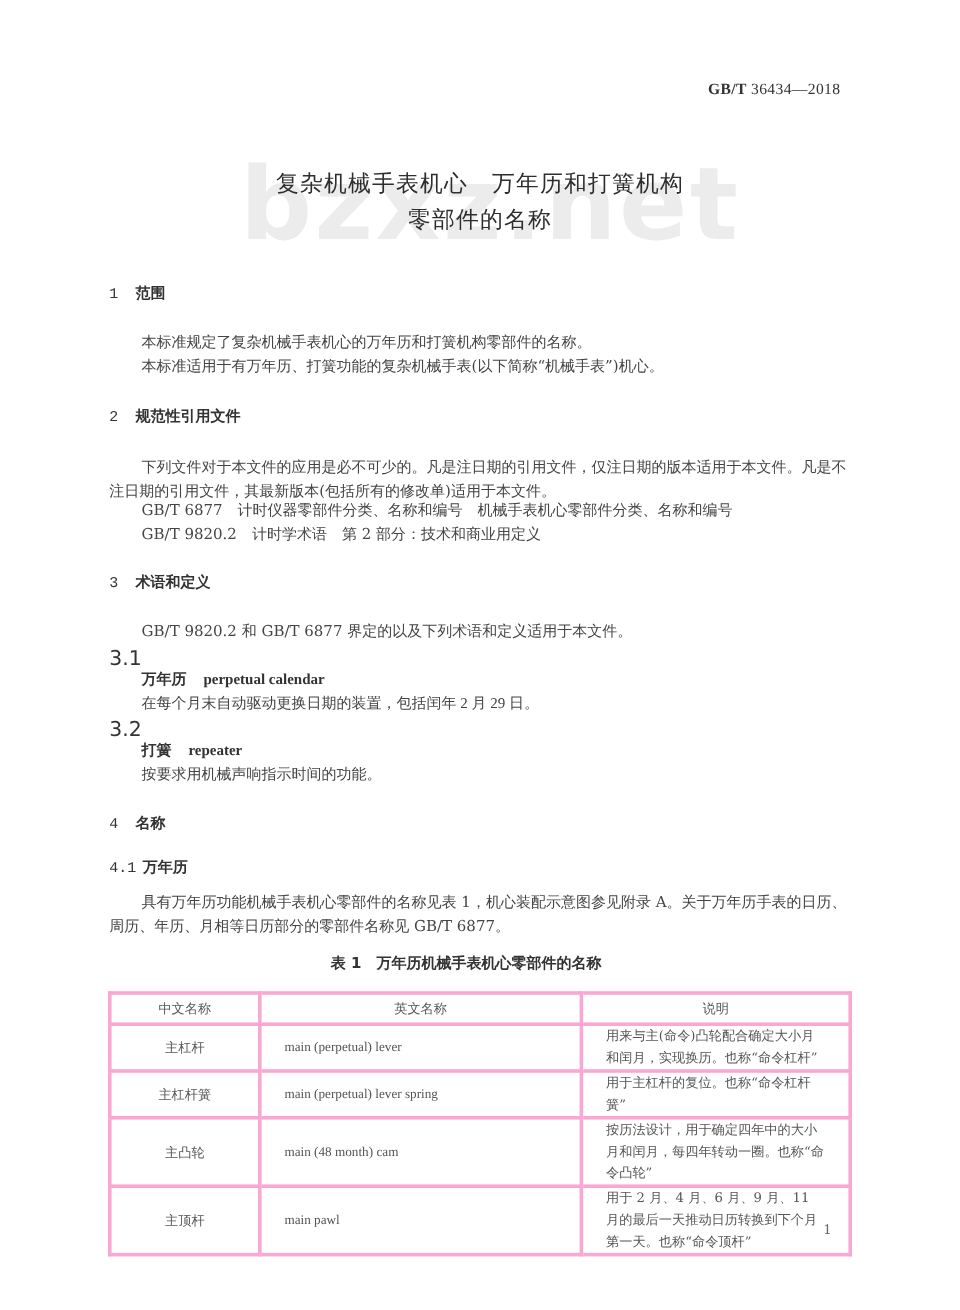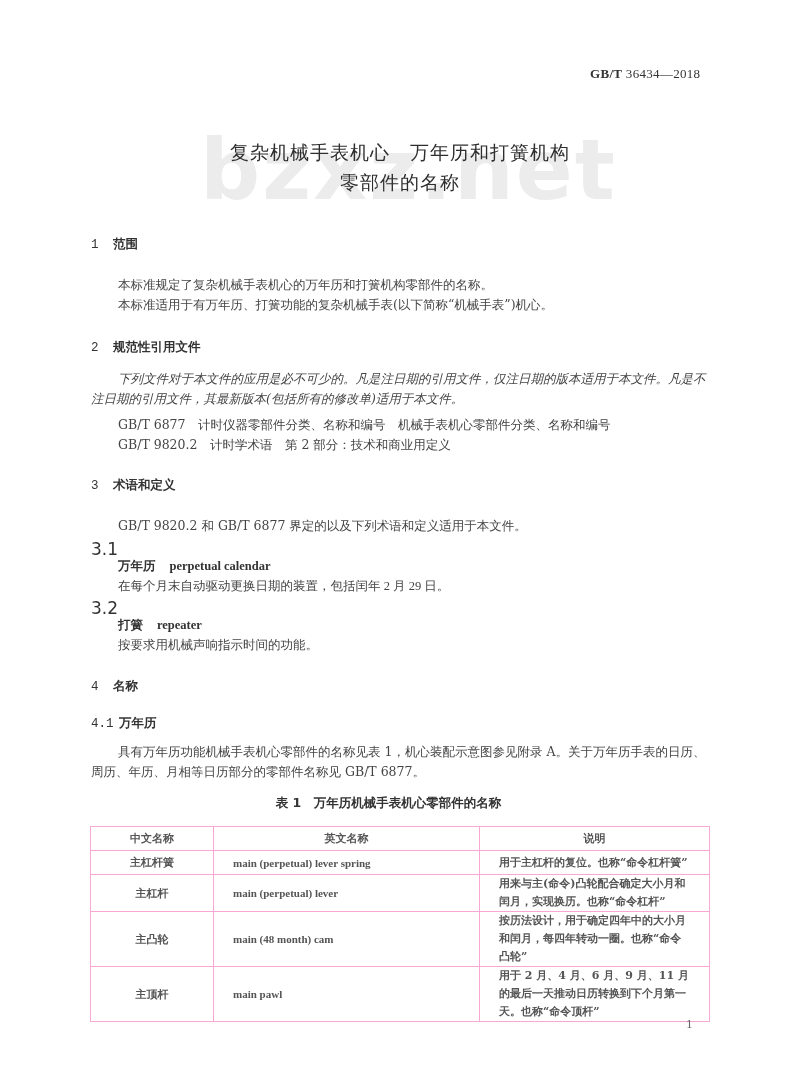--- a/index.html
+++ b/index.html
@@ -15,21 +15,21 @@
   .h1 { left:91px; font-family:Liberation Mono, monospace; font-size:12.5px; font-weight:bold; color:#333; }
   .h1 .num { display:inline-block; width:22px; font-weight:normal; }
   .p { left:118px; font-size:12.5px; color:#444; white-space:nowrap; }
   .p-wide { left:91px; width:620px; font-size:12.5px; color:#444; line-height:20px; text-indent:27px; }
   .clause { left:91px; font-family:"DejaVu Sans", sans-serif; font-size:17px; color:#333; }
   .term { left:118px; font-size:12.5px; color:#333; font-weight:bold; }
   .term .en { font-family:"Liberation Serif", serif; margin-left:14px; }
   .caption { left:0; width:777px; text-align:center; font-family:"DejaVu Sans", sans-serif; font-size:12.5px; font-weight:bold; color:#333; }
   table.parts { position:absolute; left:90px; top:826px; width:620px; border-collapse:collapse;
                 font-size:11px; color:#555; }
-  table.parts td, table.parts th { border:1px solid #f9a8d4; padding:0 19px; font-weight:bold; }
+  table.parts td, table.parts th { border:3px solid #f9a8d4; padding:0 19px; font-weight:normal; }
   table.parts th { height:23px; text-align:center; }
   table.parts td.cn { text-align:center; width:84px; }
   table.parts td.en { width:227px; font-family:"Liberation Serif", serif; font-size:11px; }
   table.parts td.desc { line-height:18px; }
   .page-num { left:686px; top:1018px; font-size:11px; color:#666; }
 </style>
 </head>
 <body>
 
 <div class="abs std-no">
@@ -44,21 +44,21 @@
 
 <div class="abs h1" style="top:236px;">
   <span class="num">1</span><span>范围</span>
 </div>
 <div class="abs p" style="top:277px;">本标准规定了复杂机械手表机心的万年历和打簧机构零部件的名称。</div>
 <div class="abs p" style="top:297px;">本标准适用于有万年历、打簧功能的复杂机械手表(以下简称“机械手表”)机心。</div>
 
 <div class="abs h1" style="top:339px;">
   <span class="num">2</span><span>规范性引用文件</span>
 </div>
-<div class="abs p-wide" style="top:369px;font-style:italic;">下列文件对于本文件的应用是必不可少的。凡是注日期的引用文件，仅注日期的版本适用于本文件。凡是不注日期的引用文件，其最新版本(包括所有的修改单)适用于本文件。</div>
+<div class="abs p-wide" style="top:379px;">下列文件对于本文件的应用是必不可少的。凡是注日期的引用文件，仅注日期的版本适用于本文件。凡是不注日期的引用文件，其最新版本(包括所有的修改单)适用于本文件。</div>
 <div class="abs p" style="top:417px;">GB/T 6877　计时仪器零部件分类、名称和编号　机械手表机心零部件分类、名称和编号</div>
 <div class="abs p" style="top:437px;">GB/T 9820.2　计时学术语　第 2 部分：技术和商业用定义</div>
 
 <div class="abs h1" style="top:477px;">
   <span class="num">3</span><span>术语和定义</span>
 </div>
 <div class="abs p" style="top:518px;">GB/T 9820.2 和 GB/T 6877 界定的以及下列术语和定义适用于本文件。</div>
 
 <div class="abs clause" style="top:539px;">3.1</div>
 <div class="abs term" style="top:558px;">
@@ -82,29 +82,29 @@
 
 <div class="abs caption" style="top:795px;">表 1　万年历机械手表机心零部件的名称</div>
 
 <table class="parts">
   <tbody>
       <tr>
     <th>中文名称</th>
     <th>英文名称</th>
     <th>说明</th>
   </tr>
+  <tr style="height:36px;">
+    <td class="cn">主杠杆</td>
+    <td class="en">main (perpetual) lever</td>
+    <td class="desc">用来与主(命令)凸轮配合确定大小月和闰月，实现换历。也称“命令杠杆”</td>
+  </tr>
   <tr style="height:24px;">
     <td class="cn">主杠杆簧</td>
     <td class="en">main (perpetual) lever spring</td>
     <td class="desc">用于主杠杆的复位。也称“命令杠杆簧”</td>
-  </tr>
-  <tr style="height:36px;">
-    <td class="cn">主杠杆</td>
-    <td class="en">main (perpetual) lever</td>
-    <td class="desc">用来与主(命令)凸轮配合确定大小月和闰月，实现换历。也称“命令杠杆”</td>
   </tr>
   <tr style="height:36px;">
     <td class="cn">主凸轮</td>
     <td class="en">main (48 month) cam</td>
     <td class="desc">按历法设计，用于确定四年中的大小月和闰月，每四年转动一圈。也称“命令凸轮”</td>
   </tr>
   <tr style="height:40px;">
     <td class="cn">主顶杆</td>
     <td class="en">main pawl</td>
     <td class="desc">用于 2 月、4 月、6 月、9 月、11 月的最后一天推动日历转换到下个月第一天。也称“命令顶杆”</td>

